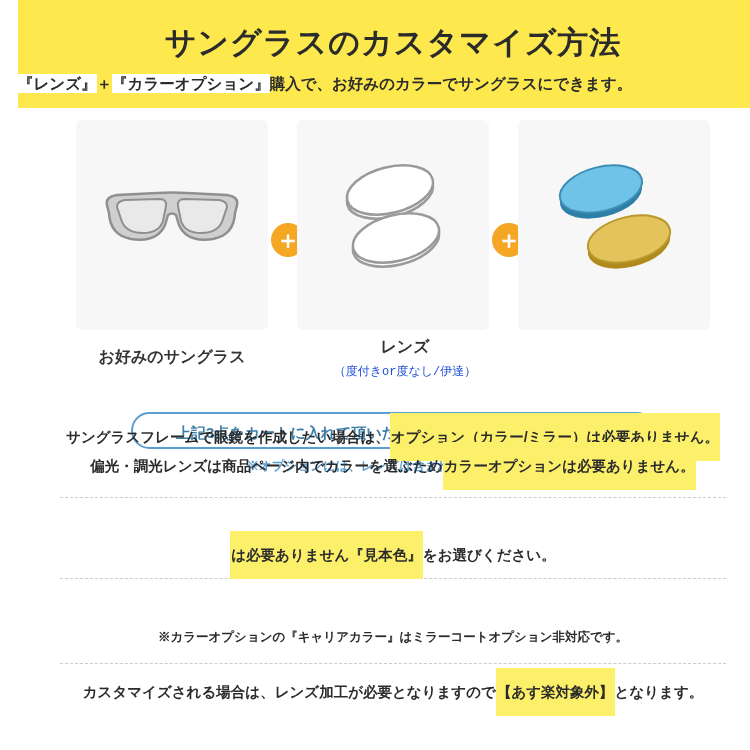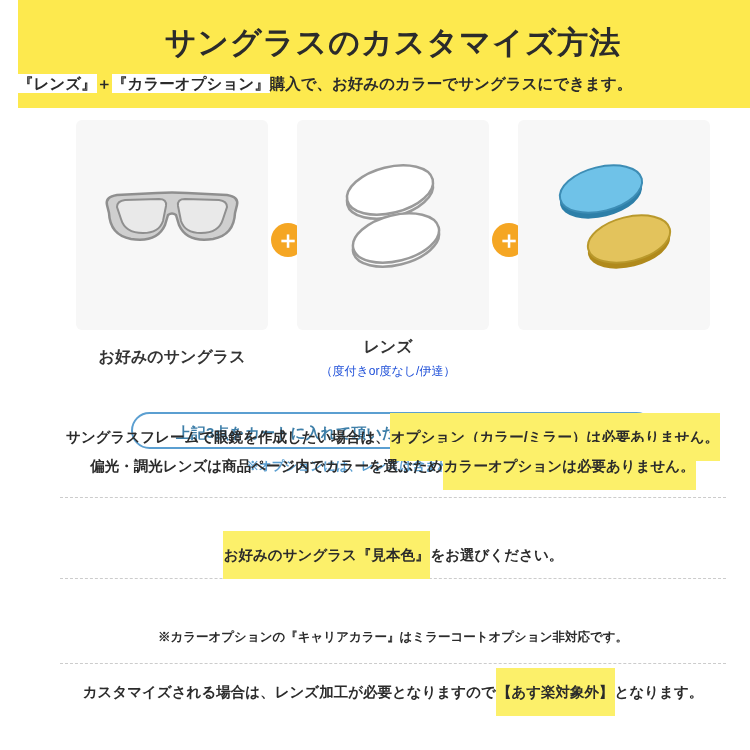--- a/index.html
+++ b/index.html
@@ -122,21 +122,21 @@
     font-weight: bold;
     display: block;
   }
   .cap .sub {
     font-size: 12px;
     display: block;
     margin-top: 5px;
     color: #1d4ed8;
   }
   .cap.k1 { left: 39px; top: 12px; }
-  .cap.k2 { left: 255px; top: 2px; }
+  .cap.k2 { left: 272px; top: 2px; font-family: Liberation Mono, monospace; }
   .cap.k3 { left: 481px; top: 2px; }
 
   
   .bluebar {
     position: absolute;
     top: 412px;
     left: 113px;
     width: 524px;
     height: 37px;
     border: 2px solid #5b9fd1;
@@ -263,21 +263,21 @@
   <div class="divider d3"></div>
 
   <div class="tline" style="top:428px">
     <span>サングラスフレームで眼鏡を作成したい場合は、</span><span class="hl-y">オプション（カラー/ミラー）は必要ありません。</span>
   </div>
   <div class="tline" style="top:457px">
     <span>偏光・調光レンズは商品ページ内でカラーを選ぶため</span><span class="hl-y">カラーオプションは必要ありません。</span>
   </div>
 
   <div class="tline" style="top:546px">
-    <span class="hl-y">お好みのサングラス『見本色』</span><span>をお選びください。</span>
+    <span class="hl-y">は必要ありません『見本色』</span><span>をお選びください。</span>
   </div>
 
   <div class="tline" style="top:683px">
     <span>カスタマイズされる場合は、レンズ加工が必要となりますので</span><span class="hl-y">【あす楽対象外】</span><span>となります。</span>
   </div>
 
   <div class="tline small" style="top:629px">※カラーオプションの『キャリアカラー』はミラーコートオプション非対応です。</div>
 
 </div>
 

